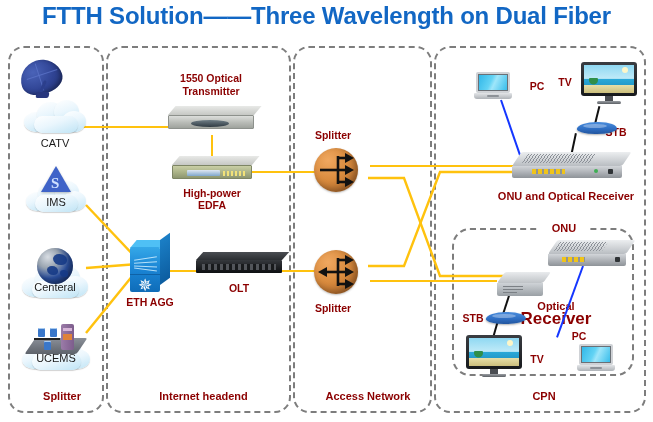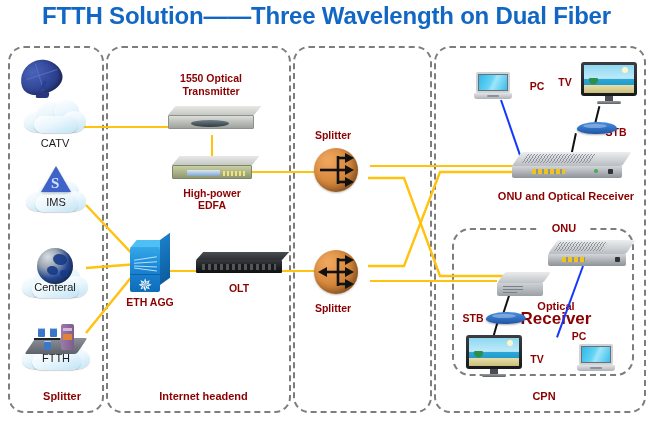--- a/index.html
+++ b/index.html
@@ -197,20 +197,21 @@
   <div class="title">FTTH Solution——Three Wavelength on Dual Fiber</div>
 
   <div class="zone" style="left:8px;top:46px;width:96px;height:367px;"></div>
   <div class="zone" style="left:106px;top:46px;width:185px;height:367px;"></div>
   <div class="zone" style="left:293px;top:46px;width:139px;height:367px;"></div>
   <div class="zone" style="left:434px;top:46px;width:212px;height:367px;"></div>
   <div class="inner-zone" style="left:452px;top:228px;width:182px;height:148px;"></div>
 
   <div class="zone-label" style="left:28px;top:390px;width:60px;">Splitter</div>
   <div class="zone-label" style="left:142px;top:390px;width:115px;">Internet headend</div>
+  <div class="zone-label" style="left:311px;top:390px;width:106px;">Access Network</div>
   <div class="zone-label" style="left:510px;top:390px;width:60px;">CPN</div>
   <div class="zone-label" style="left:540px;top:222px;width:40px;">ONU</div>
 
   <div class="wire wireH" style="left:82px;top:126px;width:95px;"></div>
 
   <div class="wire wireV" style="left:211px;top:135px;height:30px;"></div>
 
   <div class="wire wireH" style="left:250px;top:171px;width:77px;"></div>
   <div class="wire wireV" style="left:326px;top:171px;height:0px;"></div>
 
@@ -287,21 +288,21 @@
   <div class="ucems" style="left:30px;top:322px;">
     <div class="plat"></div>
     <div class="term" style="left:8px;top:6px;"></div>
     <div class="term" style="left:20px;top:6px;"></div>
     <div class="term" style="left:14px;top:19px;"></div>
     <div style="position:absolute;left:4px;top:16px;width:26px;height:2px;background:#222;"></div>
     <div class="srv"></div>
     <div class="srvf" style="left:33px;top:6px;width:9px;height:3px;"></div>
     <div class="srvf" style="left:33px;top:12px;width:9px;height:6px;background:#e0823a;"></div>
   </div>
-  <div class="cloudlbl" style="left:22px;top:352px;width:68px;">FTTH</div>
+  <div class="cloudlbl" style="left:22px;top:352px;width:68px;">UCEMS</div>
 
   <div class="lbl lbl2" style="left:161px;top:72px;width:100px;">1550 Optical</div>
   <div class="lbl lbl2" style="left:161px;top:85px;width:100px;">Transmitter</div>
   <div class="rack tx" style="left:168px;top:106px;width:86px;height:26px;">
     <div class="top"></div>
     <div class="face" style="top:9px;">
         <div class="oval"></div>
       </div>
   </div>
 

